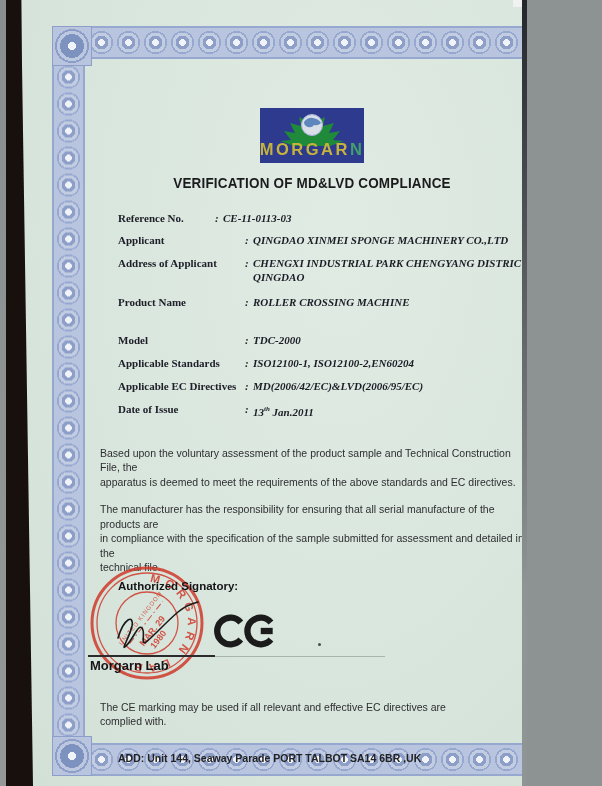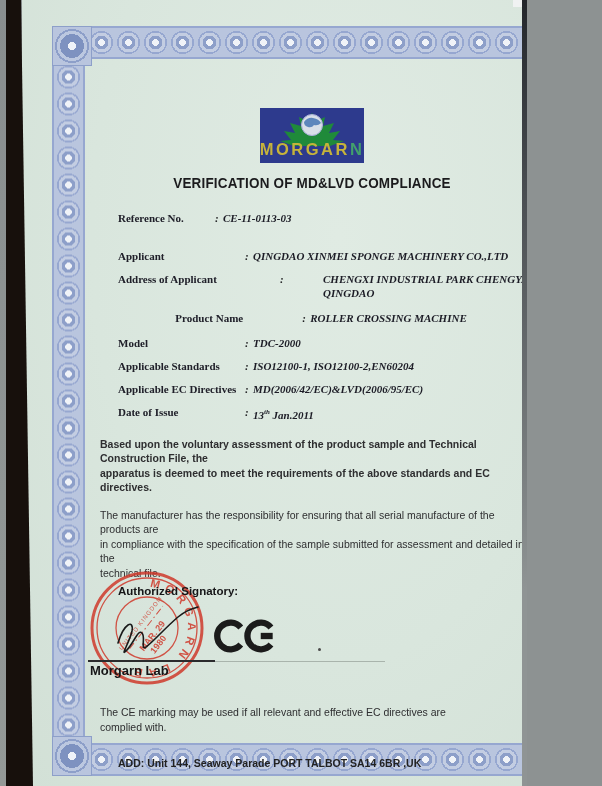--- a/index.html
+++ b/index.html
@@ -39,26 +39,26 @@
   .title { margin-top:12px; text-align:center; font-size:14.5px; font-weight:bold; color:#1b1b1d;
            letter-spacing:0.2px; transform:scaleX(0.93); }
 
   .fields { margin-top:20px; }
   .field-row { display:flex; padding-left:18px; line-height:14px; margin-bottom:9px;
                font-family:"Liberation Serif", serif; font-size:11px; font-weight:bold; }
   .f-label { width:127px; flex:0 0 auto; color:#20202a; }
   .field-row:first-child .f-label { width:97px; }
   .f-colon { width:8px; flex:0 0 auto; font-style:italic; }
   .f-value { font-style:italic; white-space:pre; color:#1c1c26; }
-  .row-ref { margin-bottom:24px; } .row-app { margin-bottom:9px; } .row-addr { margin-bottom:11px;gap:35px; }
-  .row-prod { margin-bottom:11px;justify-content:center; }
+  .row-ref { margin-bottom:8px; } .row-app { margin-bottom:9px; } .row-addr { margin-bottom:11px; }
+  .row-prod { margin-bottom:24px; }
   sup.ord { font-size:7px;text-align:center; }
 
   .para { font-size:10.5px; line-height:14.5px; color:#2e2e30; white-space:pre-line; }
-  .p1 { margin-top:15px;font-weight:bold; } .p2 { margin-top:13px; }
+  .p1 { margin-top:27px; } .p2 { margin-top:13px; }
   .p3 { margin-top:20px; }
 
   .sig-area { position:relative; height:105px; margin-top:0; }
   .stamp { position:absolute; left:-13px; top:-12px; width:120px; height:120px; z-index:1; opacity:.85; }
   .auth-label { position:absolute; left:18px; top:5px; z-index:2; font-size:11.5px; font-weight:bold; color:#151517; }
   .scribble { position:absolute; left:10px; top:25px; width:95px; height:60px; z-index:3; }
   .ce { position:absolute; left:113px; top:33px; width:66px; height:46px; z-index:2; }
   .sig-line { position:absolute; left:-12px; top:80px; width:127px; height:2px; background:#2b2b2d; z-index:2; }
   .sig-line-ext { position:absolute; left:115px; top:81px; width:170px; height:1px; background:#a9b4ac; z-index:1; }
   .sig-name { position:absolute; left:-10px; top:83px; z-index:2; font-size:13px; font-weight:bold; color:#151517; }

